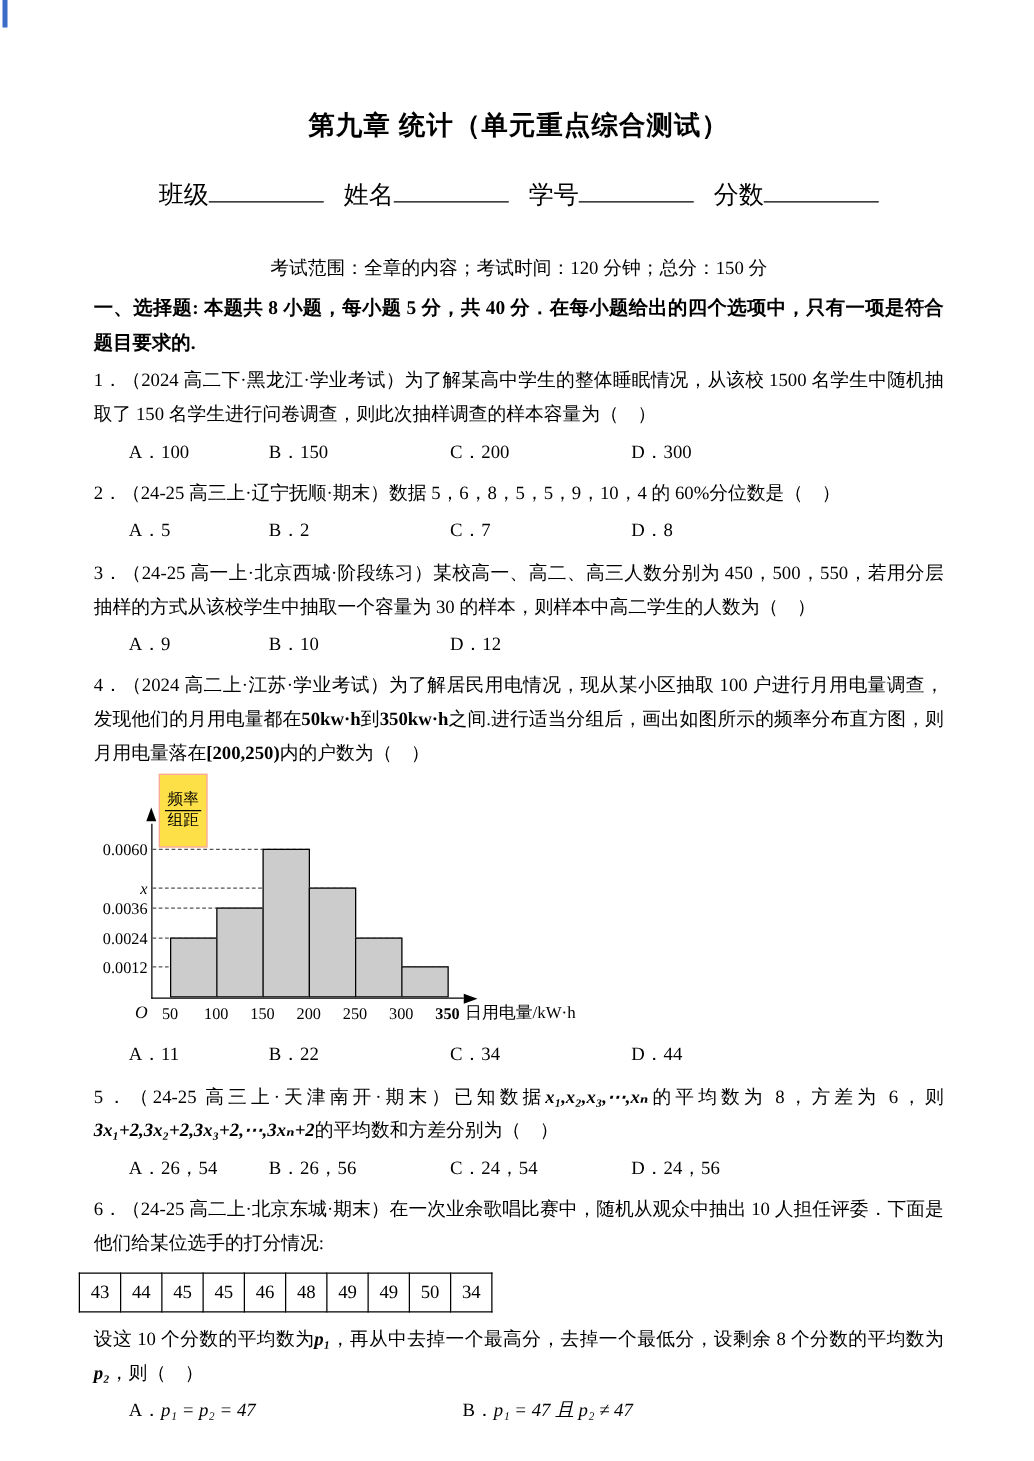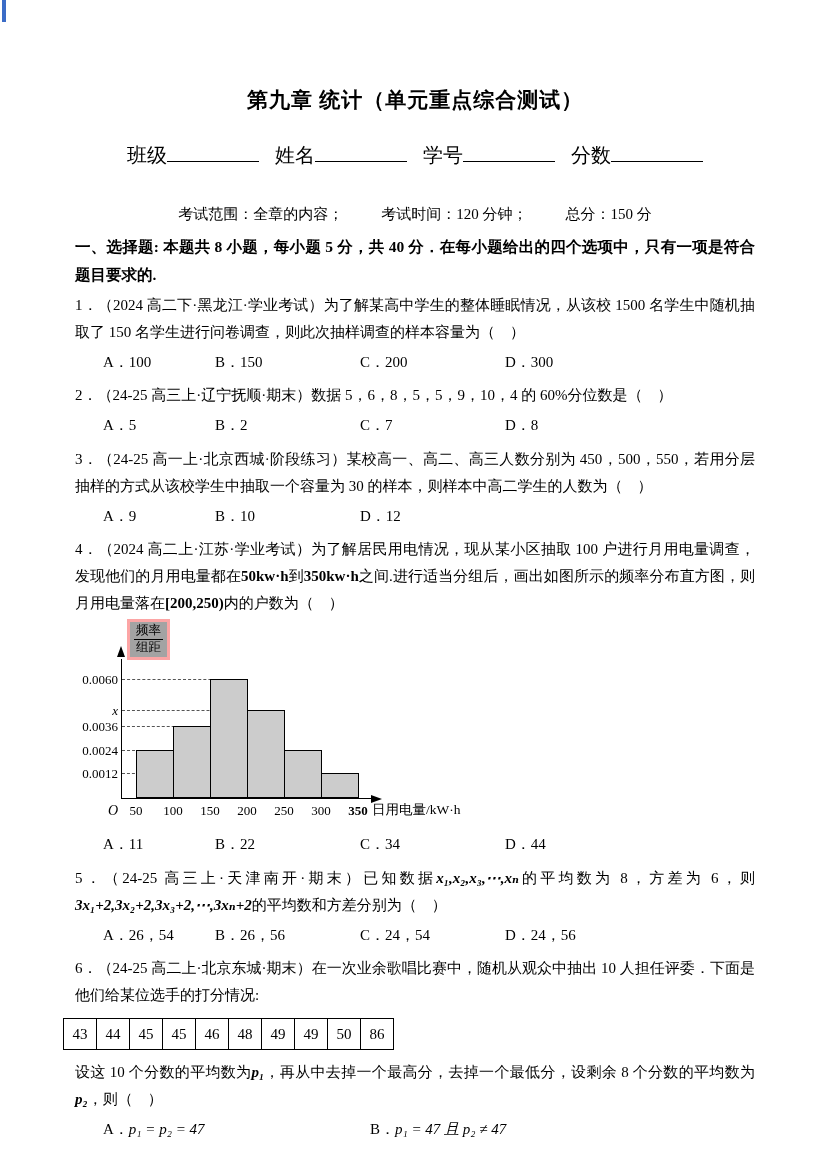--- a/index.html
+++ b/index.html
@@ -13,21 +13,21 @@
     font-family:"Liberation Serif","DejaVu Serif",serif;
     font-size:15px;
     padding:86px 72px 30px 75px;
     overflow:hidden;
   }
   .corner-mark { position:absolute; top:0; left:2px; width:4px; height:22px; background:#3b6cc7; }
   .title { text-align:center; font-size:21px; font-weight:bold; letter-spacing:1px; margin-bottom:28px; }
   .fields { display:flex; justify-content:center; align-items:flex-end; gap:16px; font-size:20px; margin-bottom:13px; }
   .field { white-space:nowrap; }
   .blank { display:inline-block; width:92px; height:17px; border-bottom:1px solid #000; vertical-align:baseline; }
-  .exam-info { display:flex; justify-content:center; gap:38px; font-size:15px; margin-bottom:9px;margin-top:36px; }
+  .exam-info { display:flex; justify-content:center; font-size:15px; margin-bottom:9px;margin-top:36px; }
   .section-heading { font-weight:bold; font-size:15.5px; line-height:1.8; text-align:justify; margin-bottom:3px; }
   .question { margin-bottom:2px; }
   .qtext { font-size:15px; line-height:1.8; text-align:justify; }
   .options { display:grid; grid-template-columns:112px 145px 145px 1fr; padding-left:28px; font-size:15px; line-height:2.1; margin:1px 0 4px 0; }
   .options.two { grid-template-columns:267px 1fr; }
   .bseg { font-weight:bold; }
   .math { font-weight:bold; font-style:italic; }
   .opt-math { font-weight:normal; font-style:italic; }
 
   
@@ -36,21 +36,21 @@
     position:relative;
     width:250px; height:140px;
     border-left:1px solid #000;
     border-bottom:1px solid #000;
     margin-top:42px;
   }
   .yarrow { position:absolute; top:-13px; left:-5px; width:0; height:0;
     border-left:4px solid transparent; border-right:4px solid transparent; border-bottom:11px solid #000; }
   .xarrow { position:absolute; bottom:-5px; right:-11px; width:0; height:0;
     border-top:4px solid transparent; border-bottom:4px solid transparent; border-left:11px solid #000; }
-  .ylabel-box { position:absolute; top:-40px; left:5px; border:3px solid #fca5a5; font-size:12.5px; text-align:center; line-height:1.25; padding:1px 4px; background:#a3a3a3; }
+  .ylabel-box { position:absolute; top:-40px; left:5px; border:1px solid #fca5a5; font-size:12.5px; text-align:center; line-height:1.25; padding:12px 4px; background:#fde047; }
   .ylabel-num { border-bottom:1px solid #000; padding:0 2px; }
   .gridline { position:absolute; left:0; height:0; border-top:1px dashed #555; }
   .bar { position:absolute; bottom:0; border:1px solid #000; background:#ccc; }
   .ytick { position:absolute; left:-62px; width:58px; text-align:right; font-size:13px; }
   .ytick.it { font-style:italic; }
   .xtick { position:absolute; bottom:-21px; width:28px; text-align:center; font-size:13px; }
   .xlabel { position:absolute; bottom:-21px; left:250px; font-size:13.5px; white-space:nowrap; }
   .origin { position:absolute; bottom:-21px; left:-14px; font-style:italic; font-size:14px; }
 
   
@@ -173,21 +173,21 @@
           <tr>
         <td>43</td>
         <td>44</td>
         <td>45</td>
         <td>45</td>
         <td>46</td>
         <td>48</td>
         <td>49</td>
         <td>49</td>
         <td>50</td>
-        <td>86</td>
+        <td>34</td>
       </tr>
     </tbody>
       </table>
     <p class="qtext"><span>设这 10 个分数的平均数为</span><span class="math">p₁</span><span>，再从中去掉一个最高分，去掉一个最低分，设剩余 8 个分数的平均数为</span><span class="math">p₂</span><span>，则（　）</span></p>
     <div class="options two">
       <span class="option"><span>A．</span><span class="opt-math">p₁ = p₂ = 47</span></span>
       <span class="option"><span>B．</span><span class="opt-math">p₁ = 47 且 p₂ ≠ 47</span></span>
     </div>
   </div>
 </div>

